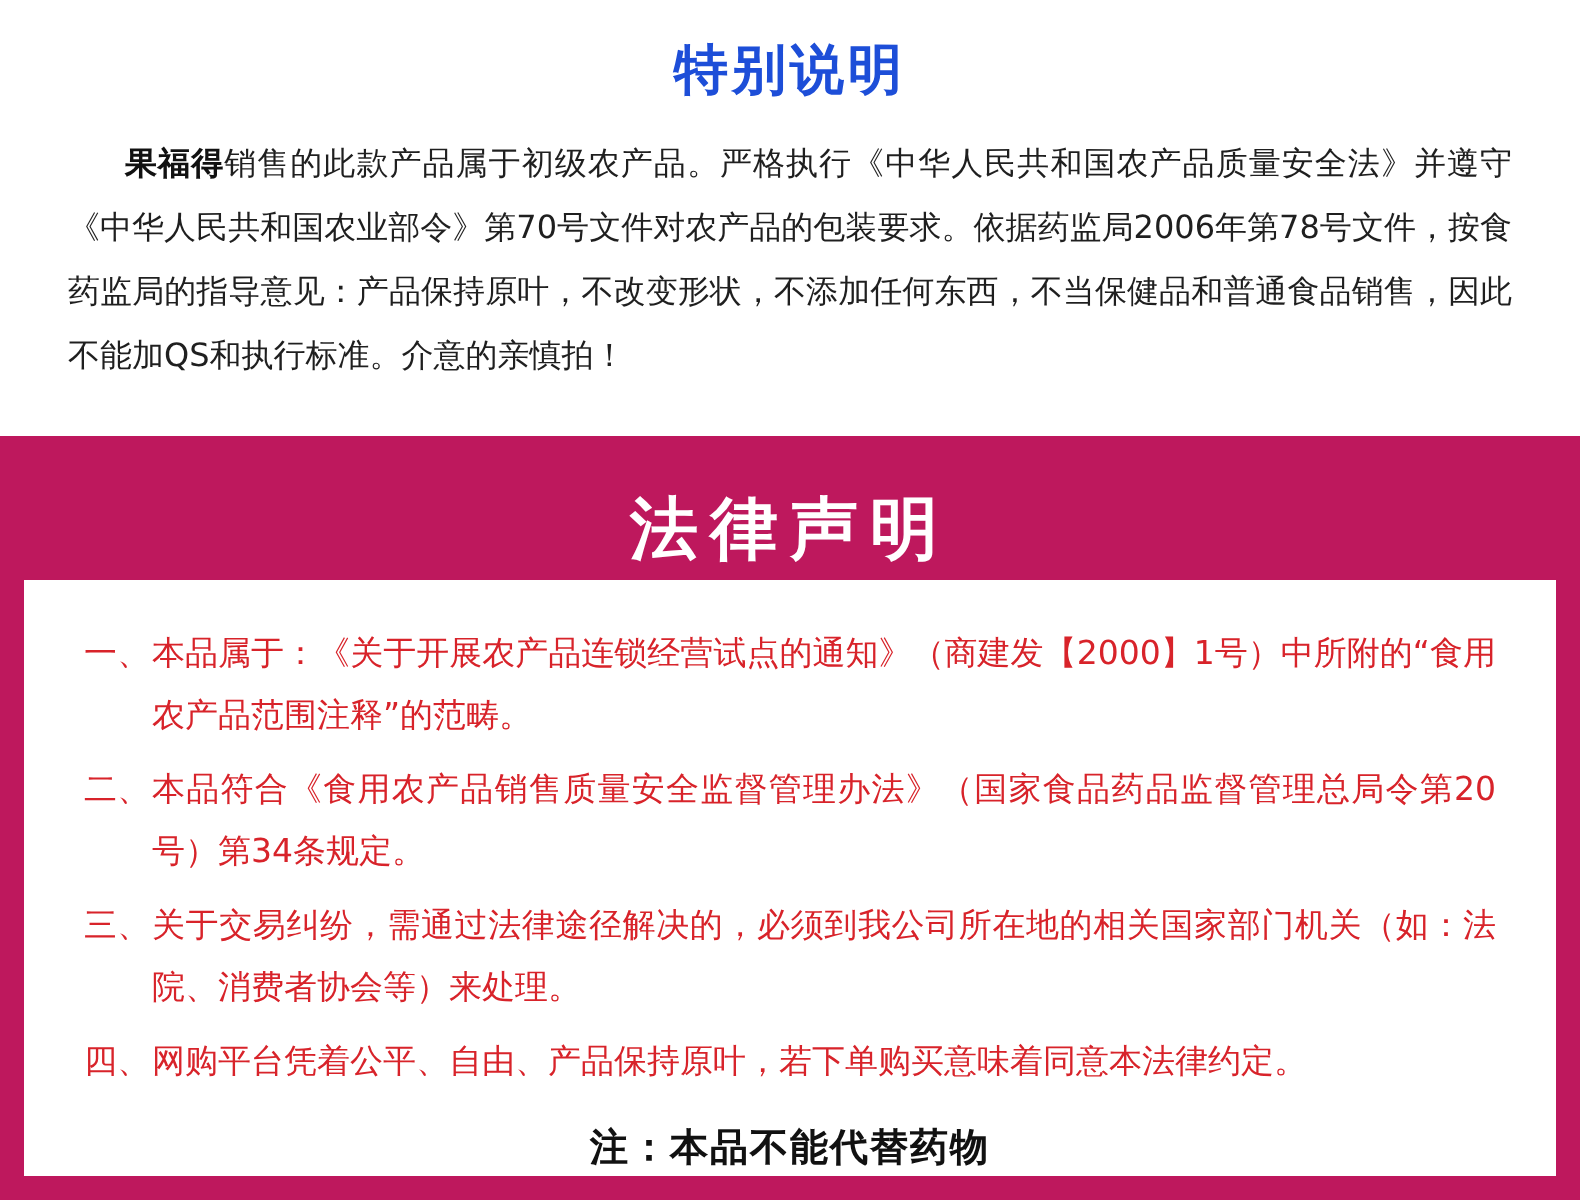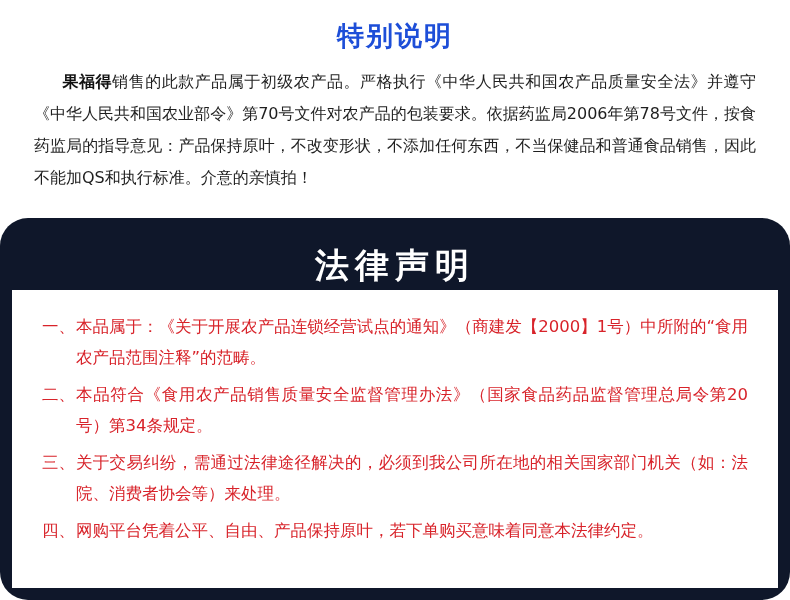--- a/index.html
+++ b/index.html
@@ -51,24 +51,23 @@
     color: #111111;
   }
 
   
   .legal-block {
     position: absolute;
     left: 0;
     top: 218px;
     width: 790px;
     height: 382px;
-    background: #0f172a;
+    background: #be185d;
     box-sizing: border-box;
     padding: 0;
-    border-radius: 28px;
   }
   .legal-title {
     text-align: center;
     color: #ffffff;
     font-size: 34px;
     font-weight: bold;
     letter-spacing: 6px;
     padding-top: 26px;
     padding-bottom: 6px;
     line-height: 1.25;
@@ -142,16 +141,17 @@
         </li>
         <li class="legal-item">
           <span class="legal-num">三、</span>
           <span class="legal-text">关于交易纠纷，需通过法律途径解决的，必须到我公司所在地的相关国家部门机关（如：法院、消费者协会等）来处理。</span>
         </li>
         <li class="legal-item">
           <span class="legal-num">四、</span>
           <span class="legal-text">网购平台凭着公平、自由、产品保持原叶，若下单购买意味着同意本法律约定。</span>
         </li>
       </ul>
+      <div class="legal-note">注：本品不能代替药物</div>
     </div>
   </div>
 
 </div>
 
 </body></html>

